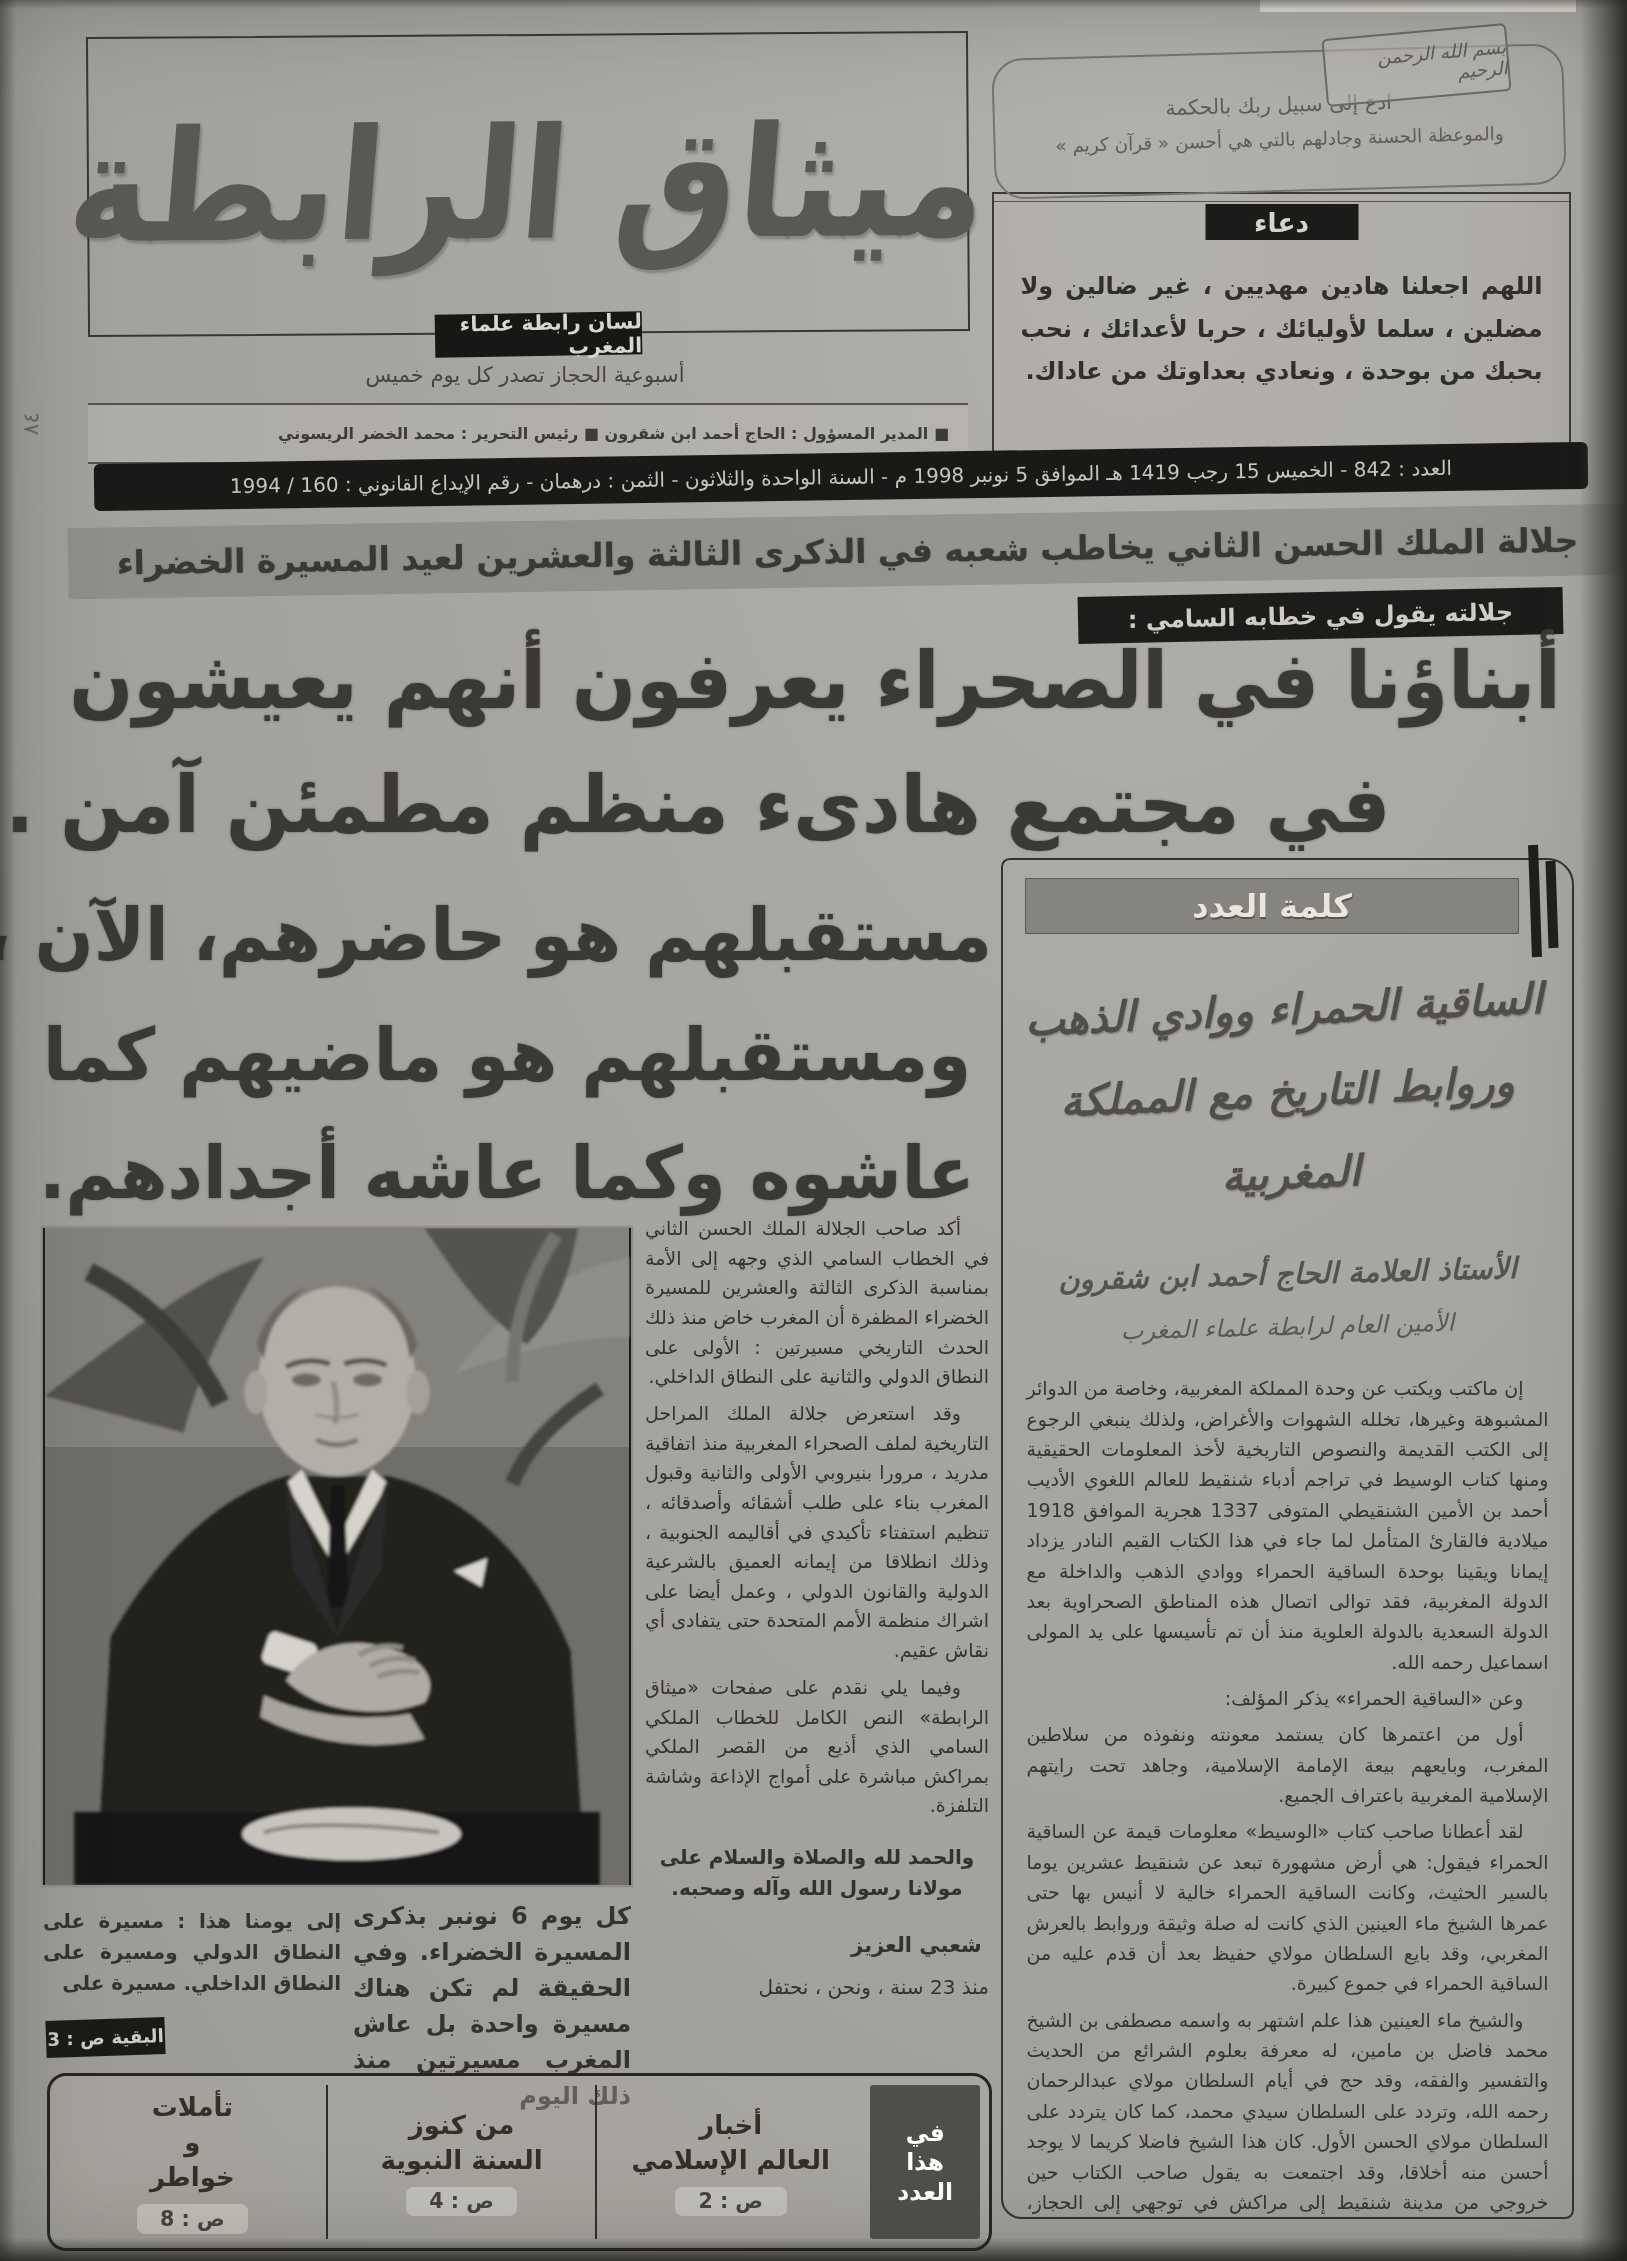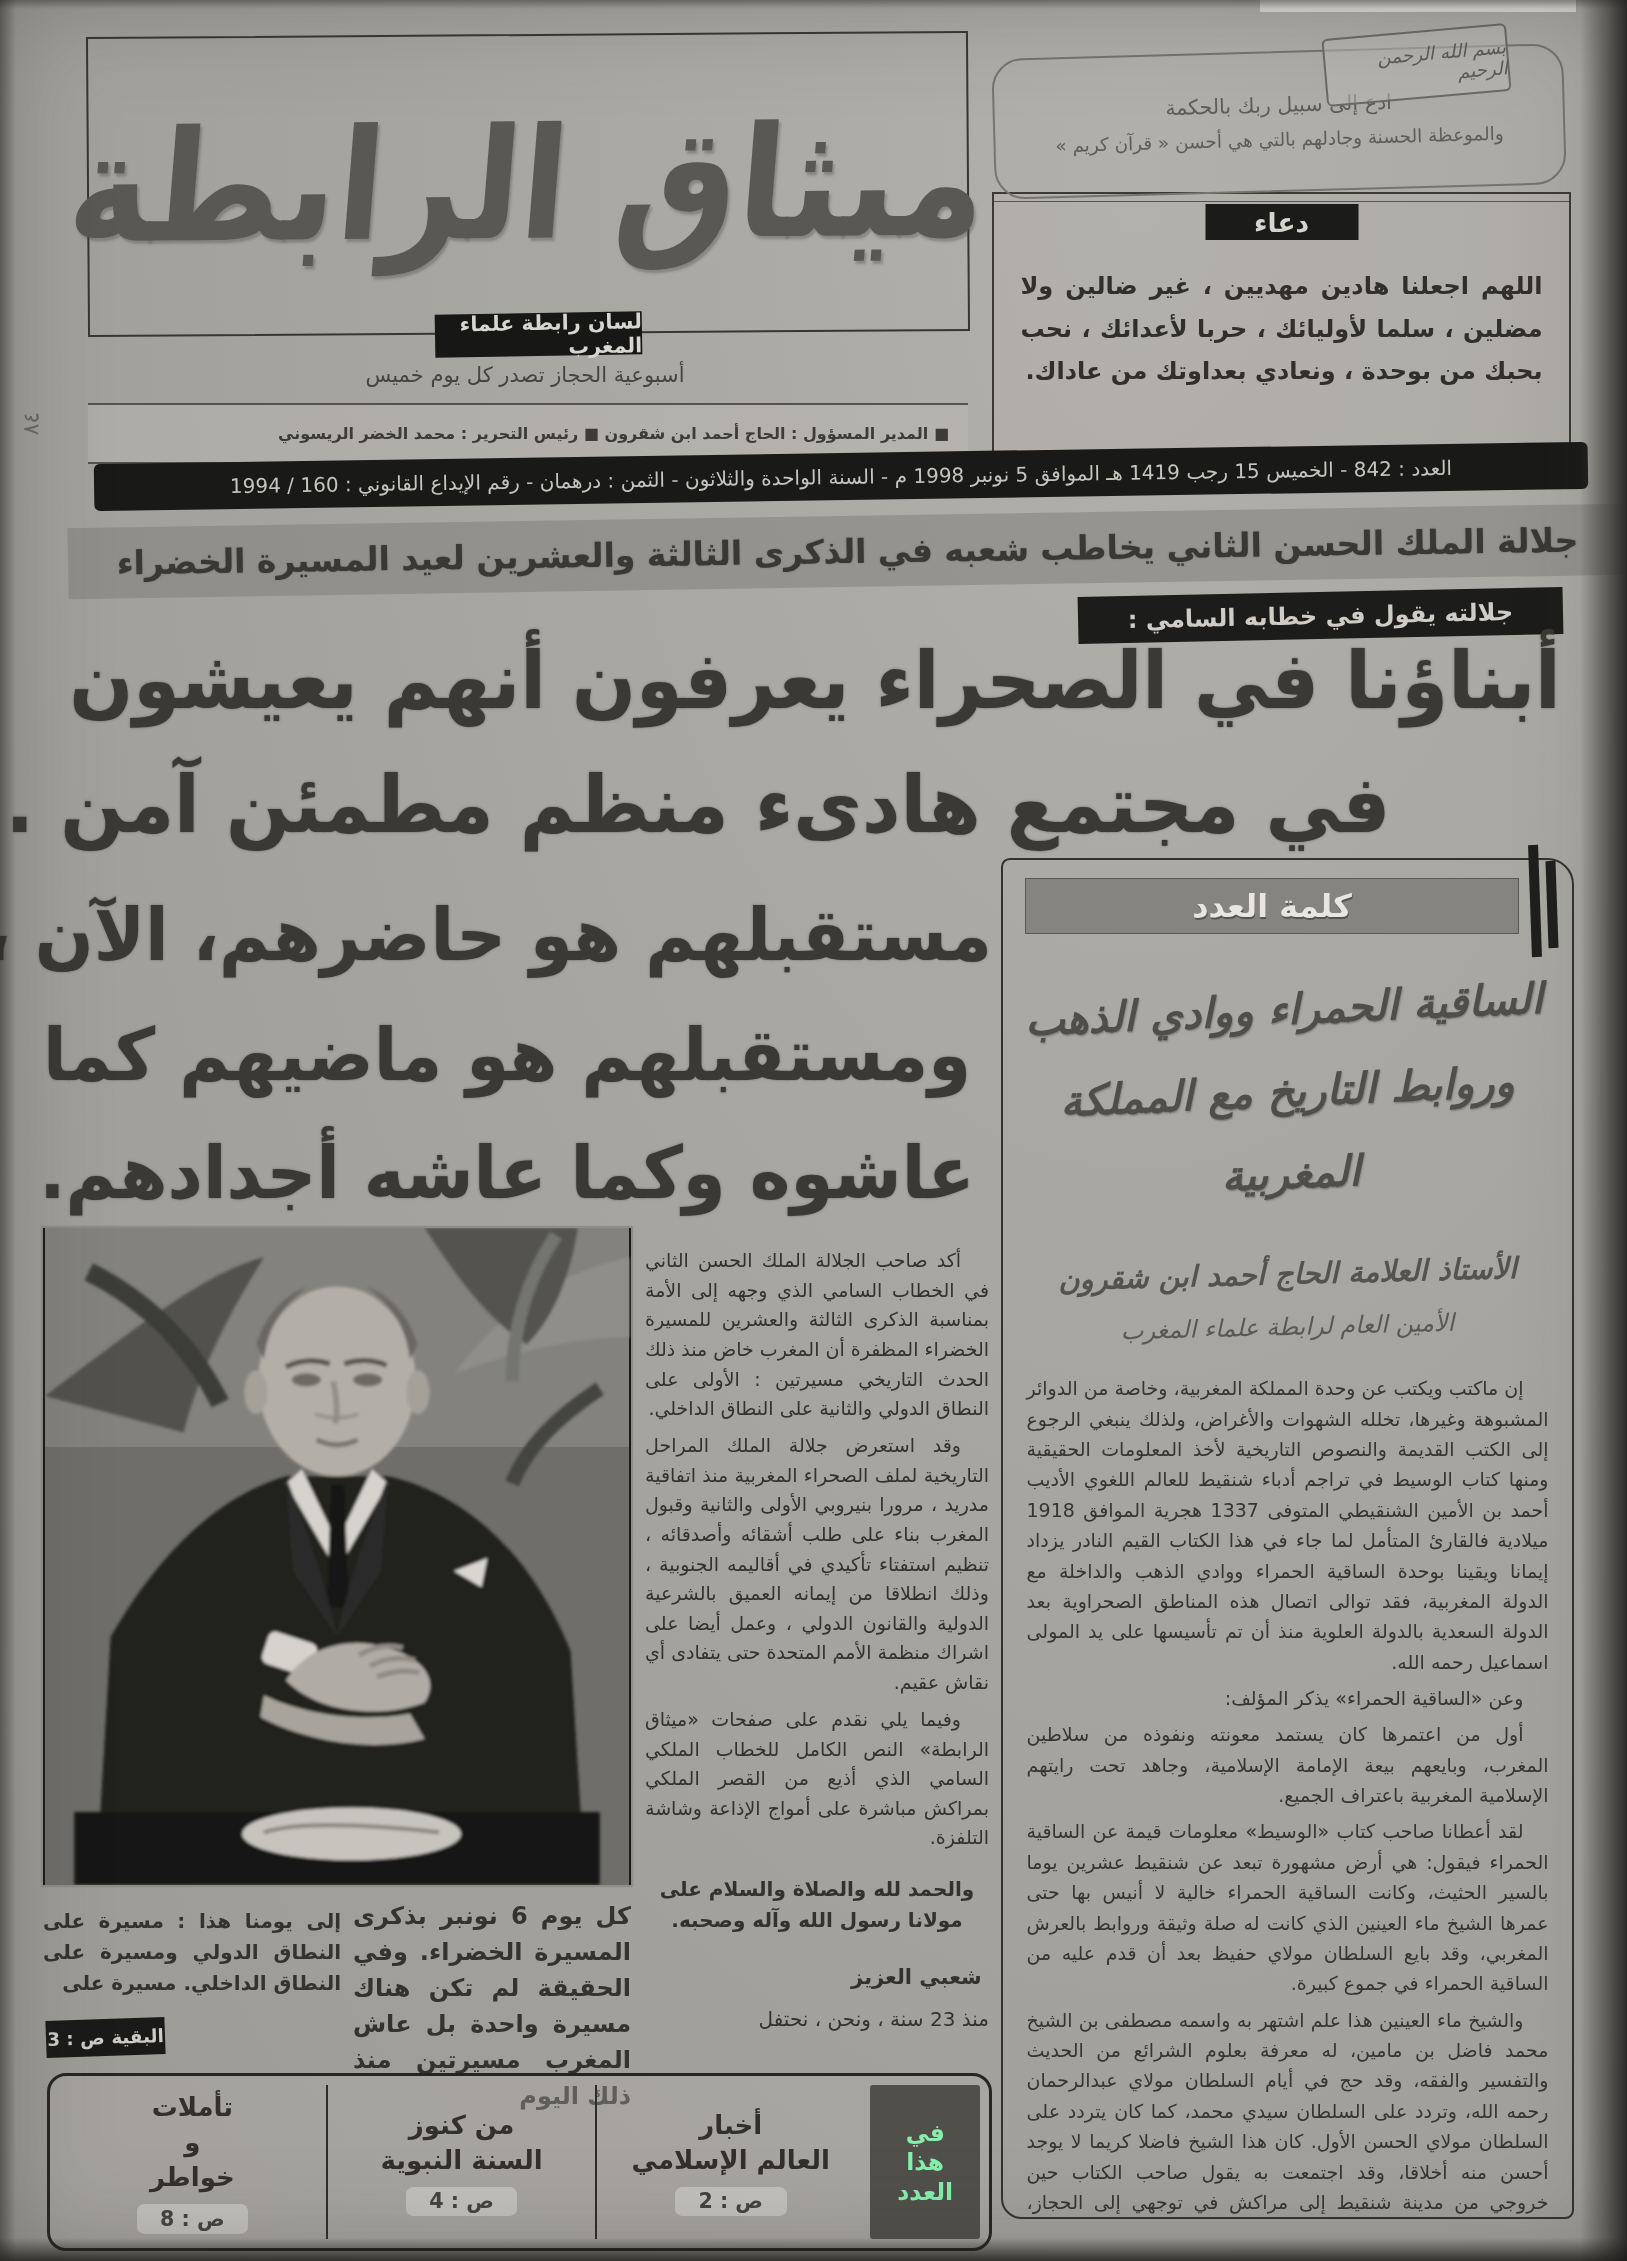--- a/index.html
+++ b/index.html
@@ -47,21 +47,21 @@
     transform:scaleY(1.06);white-space:nowrap;text-shadow:0 0 2.2px rgba(40,39,35,.55);}
   .subhead{position:absolute;left:22px;width:970px;text-align:center;font-size:69px;font-weight:bold;color:#3a3934;
     transform:scaleY(1.05);white-space:nowrap;text-shadow:0 0 2.2px rgba(40,39,35,.5);}
   .subhead-1{top:895px;} .subhead-2{top:1015px;} .subhead-3{top:1133px;}
 
   
   .photo-frame{position:absolute;left:43px;top:1228px;width:588px;height:657px;background:#1a1a19;box-shadow:0 0 0 2.2px #8f8d88;}
   .photo-frame svg{display:block;width:100%;height:100%;}
 
   
-  .lead-article{position:absolute;left:645px;top:1246px;width:344px;height:860px;font-size:19px;line-height:1.56;
+  .lead-article{position:absolute;left:645px;top:1214px;width:344px;height:860px;font-size:19px;line-height:1.56;
     text-align:justify;overflow:hidden;color:#33322d;}
   .lead-article p{margin:0 0 7.3px;text-indent:28px;}
   .lead-article .hamdala{font-weight:bold;text-indent:0;text-align:center;margin-top:20.6px;font-size:20px;}
   .lead-article .address{font-weight:bold;font-size:21px;margin:25px 7.3px 10.3px;text-indent:0;}
   .lead-article .opening{font-weight:normal;text-indent:0;font-size:20px;}
 
   .caption-col{position:absolute;left:43px;top:1906px;width:298px;height:140px;font-size:20px;font-weight:bold;line-height:1.55;text-align:justify;}
   .march-col{position:absolute;left:353px;top:1898px;width:278px;height:158px;font-size:24px;font-weight:bold;line-height:1.5;text-align:justify;}
   .cont-badge{position:absolute;left:46px;top:2019px;width:119px;height:37px;background:#1a1a19;color:#cfccc6;font-size:18.4px;
     font-weight:bold;display:flex;align-items:center;justify-content:center;transform:rotate(-2deg);}
@@ -78,21 +78,21 @@
     transform:rotate(-2.5deg);line-height:1.95;text-shadow:0.7px 1.5px 1.5px rgba(60,58,52,.35);}
   .wo-author{margin-top:43px;text-align:center;font-size:29px;font-weight:bold;font-style:italic;color:#55534d;transform:rotate(-1.5deg);}
   .wo-role{margin-top:22px;text-align:center;font-size:24px;font-style:italic;color:#5a5852;transform:rotate(-1.5deg);}
   .wo-body{margin:32px 23.5px 0;font-size:19px;line-height:1.6;text-align:justify;color:#36352f;}
   .wo-body p{margin:0 0 5.9px;text-indent:25px;}
 
   
   .index-box{position:absolute;left:47px;top:2073px;width:945px;height:178px;border:3.7px solid #26251f;border-radius:19px;
     background:rgba(178,176,170,.35);display:flex;align-items:stretch;padding:8.8px;}
   .idx-label{width:110px;background:#514f4a;border-radius:2.9px;display:flex;flex-direction:column;align-items:center;
-    justify-content:center;gap:1.5px;color:#86efac;font-size:23.5px;font-weight:bold;margin-left:5.9px;}
+    justify-content:center;gap:1.5px;color:#ffffff;font-size:23.5px;font-weight:bold;margin-left:5.9px;}
   .idx-col{flex:1;display:flex;flex-direction:column;align-items:center;justify-content:center;gap:8.8px;}
   .idx-col + .idx-col{border-right:2.9px solid #2e2d28;}
   .idx-title{font-size:26px;font-weight:bold;text-align:center;white-space:pre-line;line-height:1.35;color:#333029;}
   .idx-page{background:rgba(199,197,191,.85);border-radius:7.3px;padding:2.9px 23.5px;font-size:20.6px;font-weight:bold;color:#45433d;}
 
   .margin-mark{position:absolute;left:19px;top:411px;font-size:22px;color:rgba(58,57,52,.55);transform:rotate(-88deg);}
 
   
   .edge-right{position:absolute;top:0;right:0;width:47px;height:100%;
     background:linear-gradient(to left,#2b2a28 0%,rgba(58,57,53,.6) 45%,rgba(90,89,85,0) 100%);z-index:9;}

